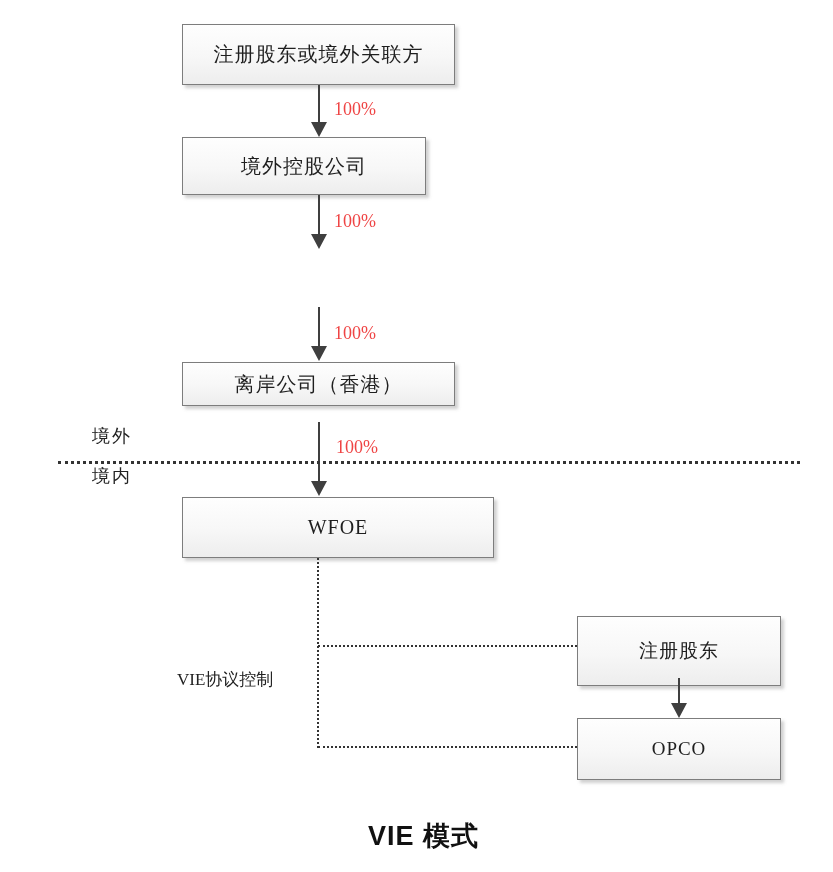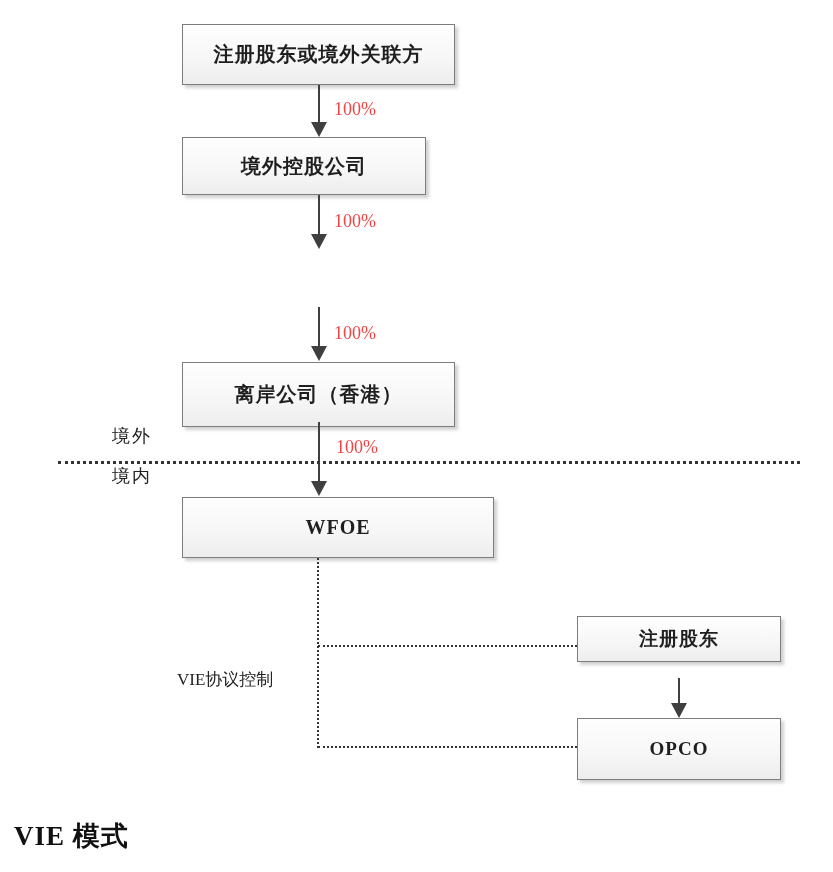--- a/index.html
+++ b/index.html
@@ -17,21 +17,20 @@
     box-sizing: border-box;
     border: 1px solid #7d7d7d;
     background: linear-gradient(180deg, #fefefe 0%, #f7f7f7 55%, #ededed 100%);
     box-shadow: 3px 3px 3px rgba(120,120,120,0.35);
     display: flex;
     align-items: center;
     justify-content: center;
     font-size: 20px;
     letter-spacing: 1px;
     white-space: nowrap;
-    font-weight: bold;
   }
   .arrow-line {
     position: absolute;
     width: 2px;
     background: #3f3f3f;
   }
   .arrow-head {
     position: absolute;
     width: 0; height: 0;
     border-left: 8px solid transparent;
@@ -51,64 +50,63 @@
   .pct {
     position: absolute;
     font-size: 18px;
     color: #ef4444;
   }
   .region-label {
     position: absolute;
     font-size: 18px;
     letter-spacing: 2px;
     color: #222222;
-    margin-left: 20px;
   }
   .vie-label {
     position: absolute;
     font-size: 17px;
     color: #222222;
   }
   .caption {
     position: absolute;
     left: 0; top: 818px;
     width: 833px;
     padding-left: 14px;
     box-sizing: border-box;
-    text-align: left;
-    font-family: Liberation Serif, serif;
+    text-align: center;
+    font-family: Liberation Sans, sans-serif;
     font-weight: bold;
     font-size: 27px;
     color: #111111;
     letter-spacing: 1px;
   }
 </style>
 </head>
 <body>
 
 <div class="canvas">
 
   <div class="node" style="left:182px;top:24px;width:273px;height:61px">
     <span>注册股东或境外关联方</span>
   </div>
 
   <div class="node" style="left:182px;top:137px;width:244px;height:58px">
     <span>境外控股公司</span>
   </div>
 
 
-  <div class="node" style="left:182px;top:362px;width:273px;height:65px">
+  <div class="node" style="left:182px;top:362px;width:273px;height:44px">
     <span>离岸公司（香港）</span>
   </div>
 
   <div class="node" style="left:182px;top:497px;width:312px;height:61px">
     <span>WFOE</span>
   </div>
 
-  <div class="node" style="left:577px;top:616px;width:204px;height:46px;font-size:19px">
+  <div class="node" style="left:577px;top:616px;width:204px;height:70px;font-size:19px">
     <span>注册股东</span>
   </div>
 
   <div class="node" style="left:577px;top:718px;width:204px;height:62px;font-size:19px">
     <span>OPCO</span>
   </div>
 
   <div class="arrow-line" style="left:318px;top:85px;height:38px"></div>
   <div class="arrow-head" style="left:311px;top:122px"></div>
   <div class="pct" style="left:334px;top:99px">100%</div>

